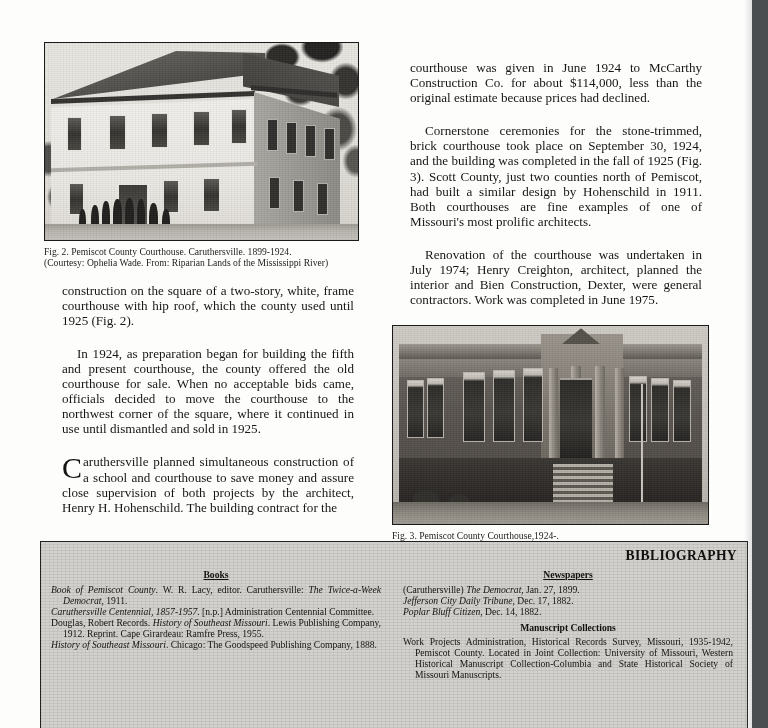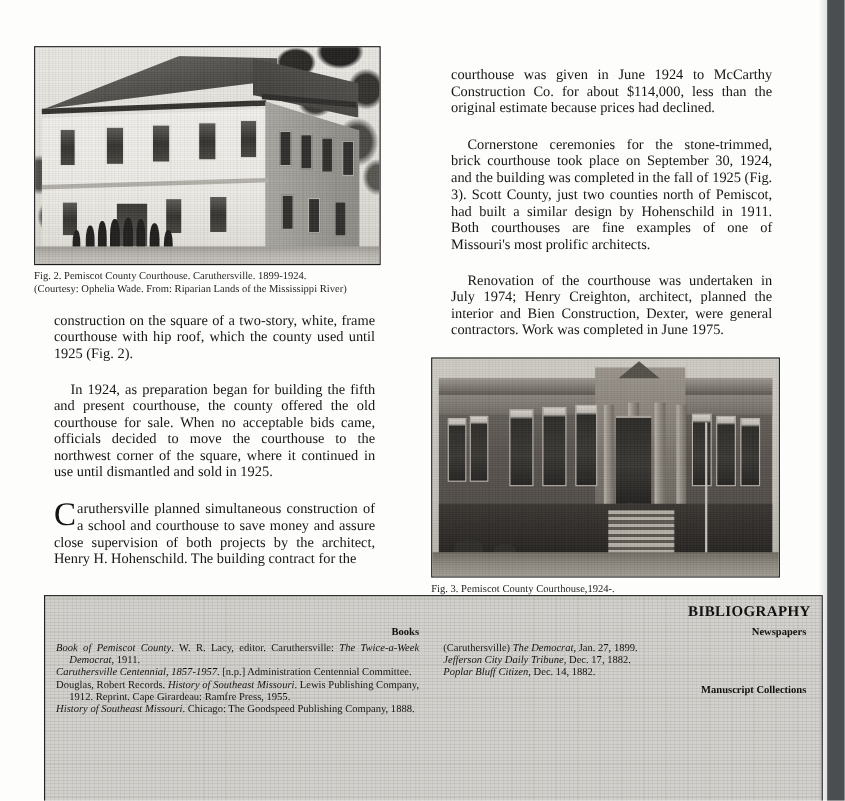--- a/index.html
+++ b/index.html
@@ -39,21 +39,21 @@
     width: 9px;
     height: 728px;
     background: linear-gradient(to right, rgba(255,255,255,0) 0%, rgba(120,123,126,0.25) 100%);
   }
 
   
   .col {
     position: absolute;
     width: 328px;
   }
-  #col-left  { left: 31px;  top: 42px; }
+  #col-left  { left: 44px;  top: 42px; }
   #col-right { left: 392px; top: 42px; }
 
   p.body {
     font-size: 13.1px;
     line-height: 15.1px;
     text-align: justify;
     margin: 18px;
     text-indent: 15px;
     color: #161616;
     hyphens: manual;
@@ -279,38 +279,39 @@
     text-align: right;
     font-weight: bold;
     font-size: 13.6px;
     letter-spacing: 0.35px;
     color: #111;
     margin-bottom: 3px;
   }
   #bib-cols { display: flex; gap: 22px; }
   .bib-col { width: 330px; }
   .bib-subhead {
-    text-align: right;
+    text-align: center;
     font-weight: bold;
     font-size: 9.6px;
     color: #111;
     margin: 2px 0 4px 0;
+    text-decoration: underline;
   }
   .bib-entry {
     font-size: 9.6px;
     line-height: 11.0px;
     text-indent: -12px;
     padding-left: 12px;
     margin: 0 0 0 0;
     color: #141414;
     text-align: justify;
   }
   .bib-entry i { font-style: italic; }
   .bib-subhead2 {
-    text-align: right;
+    text-align: center;
     font-weight: bold;
     font-size: 9.6px;
     color: #111;
     margin: 5px 0 3px 0;
   }
 </style>
 </head>
 <body>
 
 <div id="page-scan">
@@ -453,20 +454,21 @@
             <span>(Caruthersville) </span><i>The Democrat</i><span>, Jan. 27, 1899.</span>
           </p>
           <p class="bib-entry">
             <i>Jefferson City Daily Tribune</i><span>, Dec. 17, 1882.</span>
           </p>
           <p class="bib-entry">
             <i>Poplar Bluff Citizen</i><span>, Dec. 14, 1882.</span>
           </p>
 
           <div class="bib-subhead2">Manuscript Collections</div>
+          <p class="bib-entry">Work Projects Administration, Historical Records Survey, Missouri, 1935-1942, Pemiscot County. Located in Joint Collection: University of Missouri, Western Historical Manuscript Collection-Columbia and State Historical Society of Missouri Manuscripts.</p>
         </div>
 
       </div>
     </div>
   </section>
 
 </div>
 
 <div id="gutter-fade"></div>
 <div id="gutter-shadow"></div>

